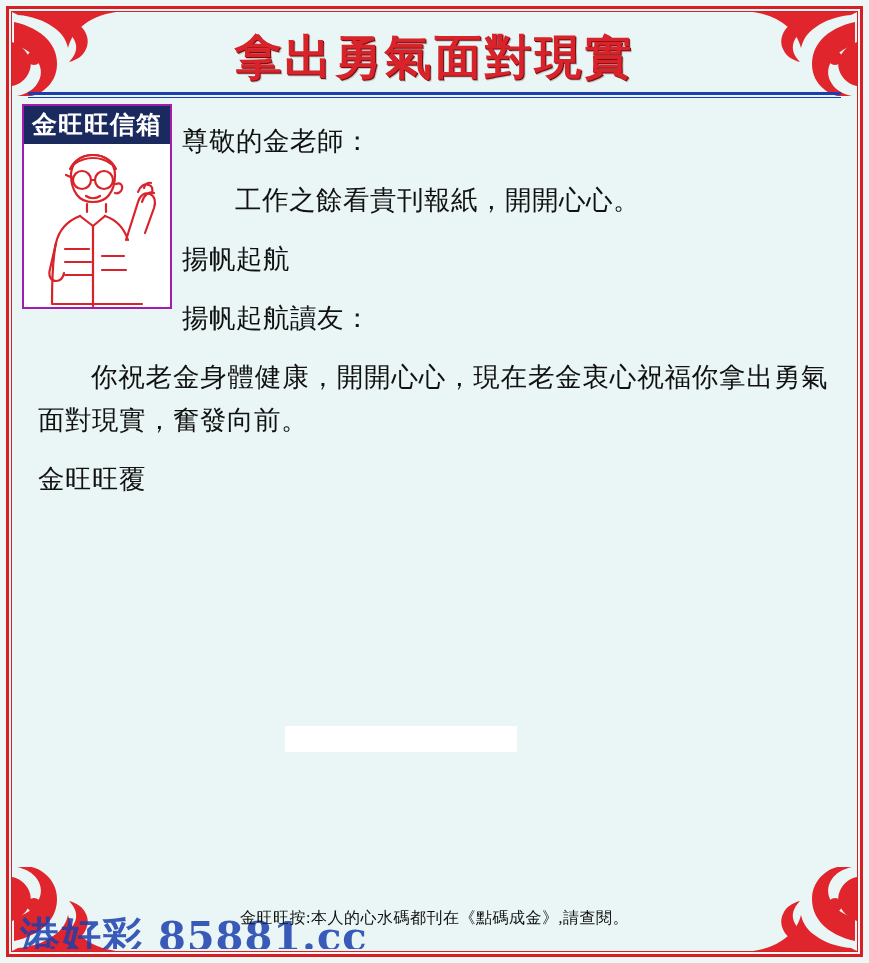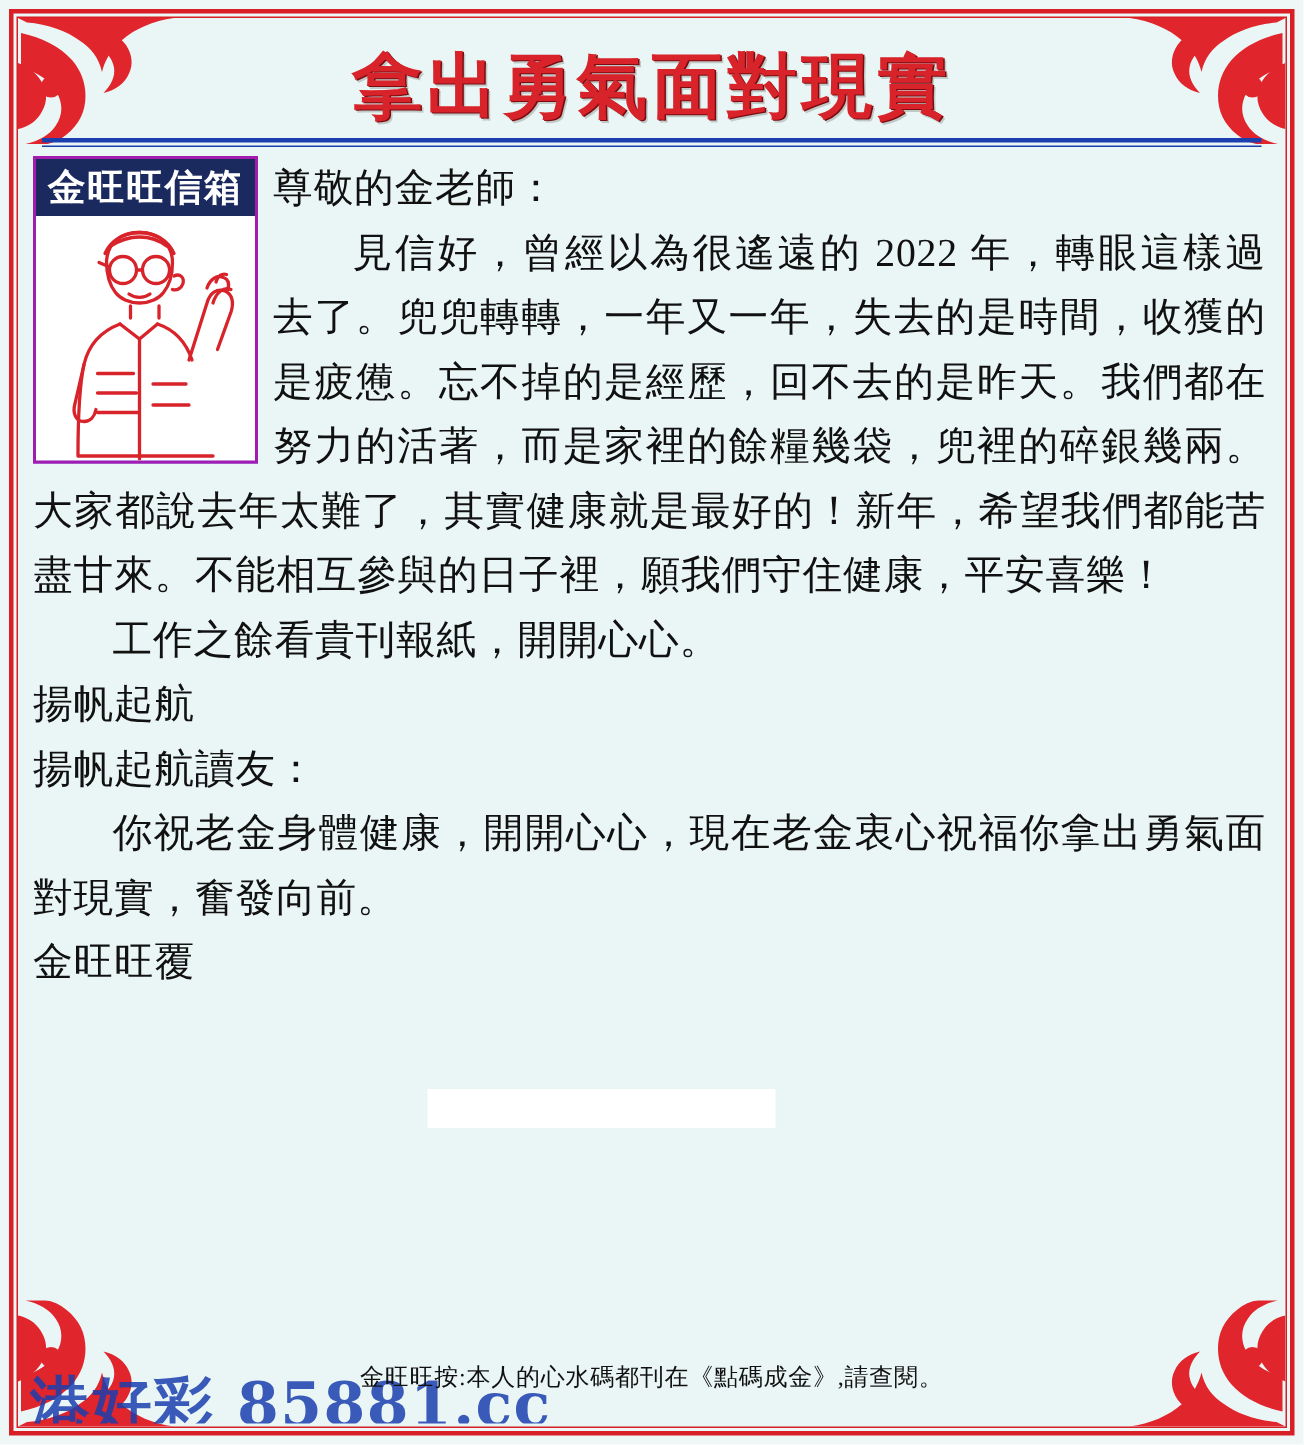--- a/index.html
+++ b/index.html
@@ -108,21 +108,21 @@
     position: absolute;
     left: 22px;
     top: 104px;
     width: 822px;
     font-size: 26.5px;
     line-height: 43px;
     color: #111111;
     text-align: justify;
     letter-spacing: 0.5px;
   }
-  .body-text p { margin: 0; }
+  .body-text p { margin: 16px; }
   .indent-1 { text-indent: 0; }
   .indent-2 { text-indent: 2em; }
   .float-spacer {
     float: left;
     width: 160px;
     height: 206px;
   }
   .sign-right {
     text-align: left;
     padding-right: 8px;
@@ -257,21 +257,20 @@
         <path d="M114 44c1-4 4-6 7-5"></path>
 
         <path d="M26 99l-6 26c-2 7 1 12 6 12 4 0 7-3 8-8"></path>
       </svg>
     </div>
   </div>
 
   <div class="body-text">
     <div class="float-spacer"></div>
     <p class="indent-1">尊敬的金老師：</p>
-    <p class="indent-2">見信好，曾經以為很遙遠的 2022 年，轉眼這樣過去了。兜兜轉轉，一年又一年，失去的是時間，收獲的是疲憊。忘不掉的是經歷，回不去的是昨天。我們都在努力的活著，而是家裡的餘糧幾袋，兜裡的碎銀幾兩。大家都說去年太難了，其實健康就是最好的！新年，希望我們都能苦盡甘來。不能相互參與的日子裡，願我們守住健康，平安喜樂！</p>
     <p class="indent-2">工作之餘看貴刊報紙，開開心心。</p>
     <p class="sign-right">揚帆起航</p>
     <p class="indent-1">揚帆起航讀友：</p>
     <p class="indent-2">你祝老金身體健康，開開心心，現在老金衷心祝福你拿出勇氣面對現實，奮發向前。</p>
     <p class="sign-right2">金旺旺覆</p>
   </div>
 
   <div class="blank-strip"></div>
 
   <div class="bottom-bar">

